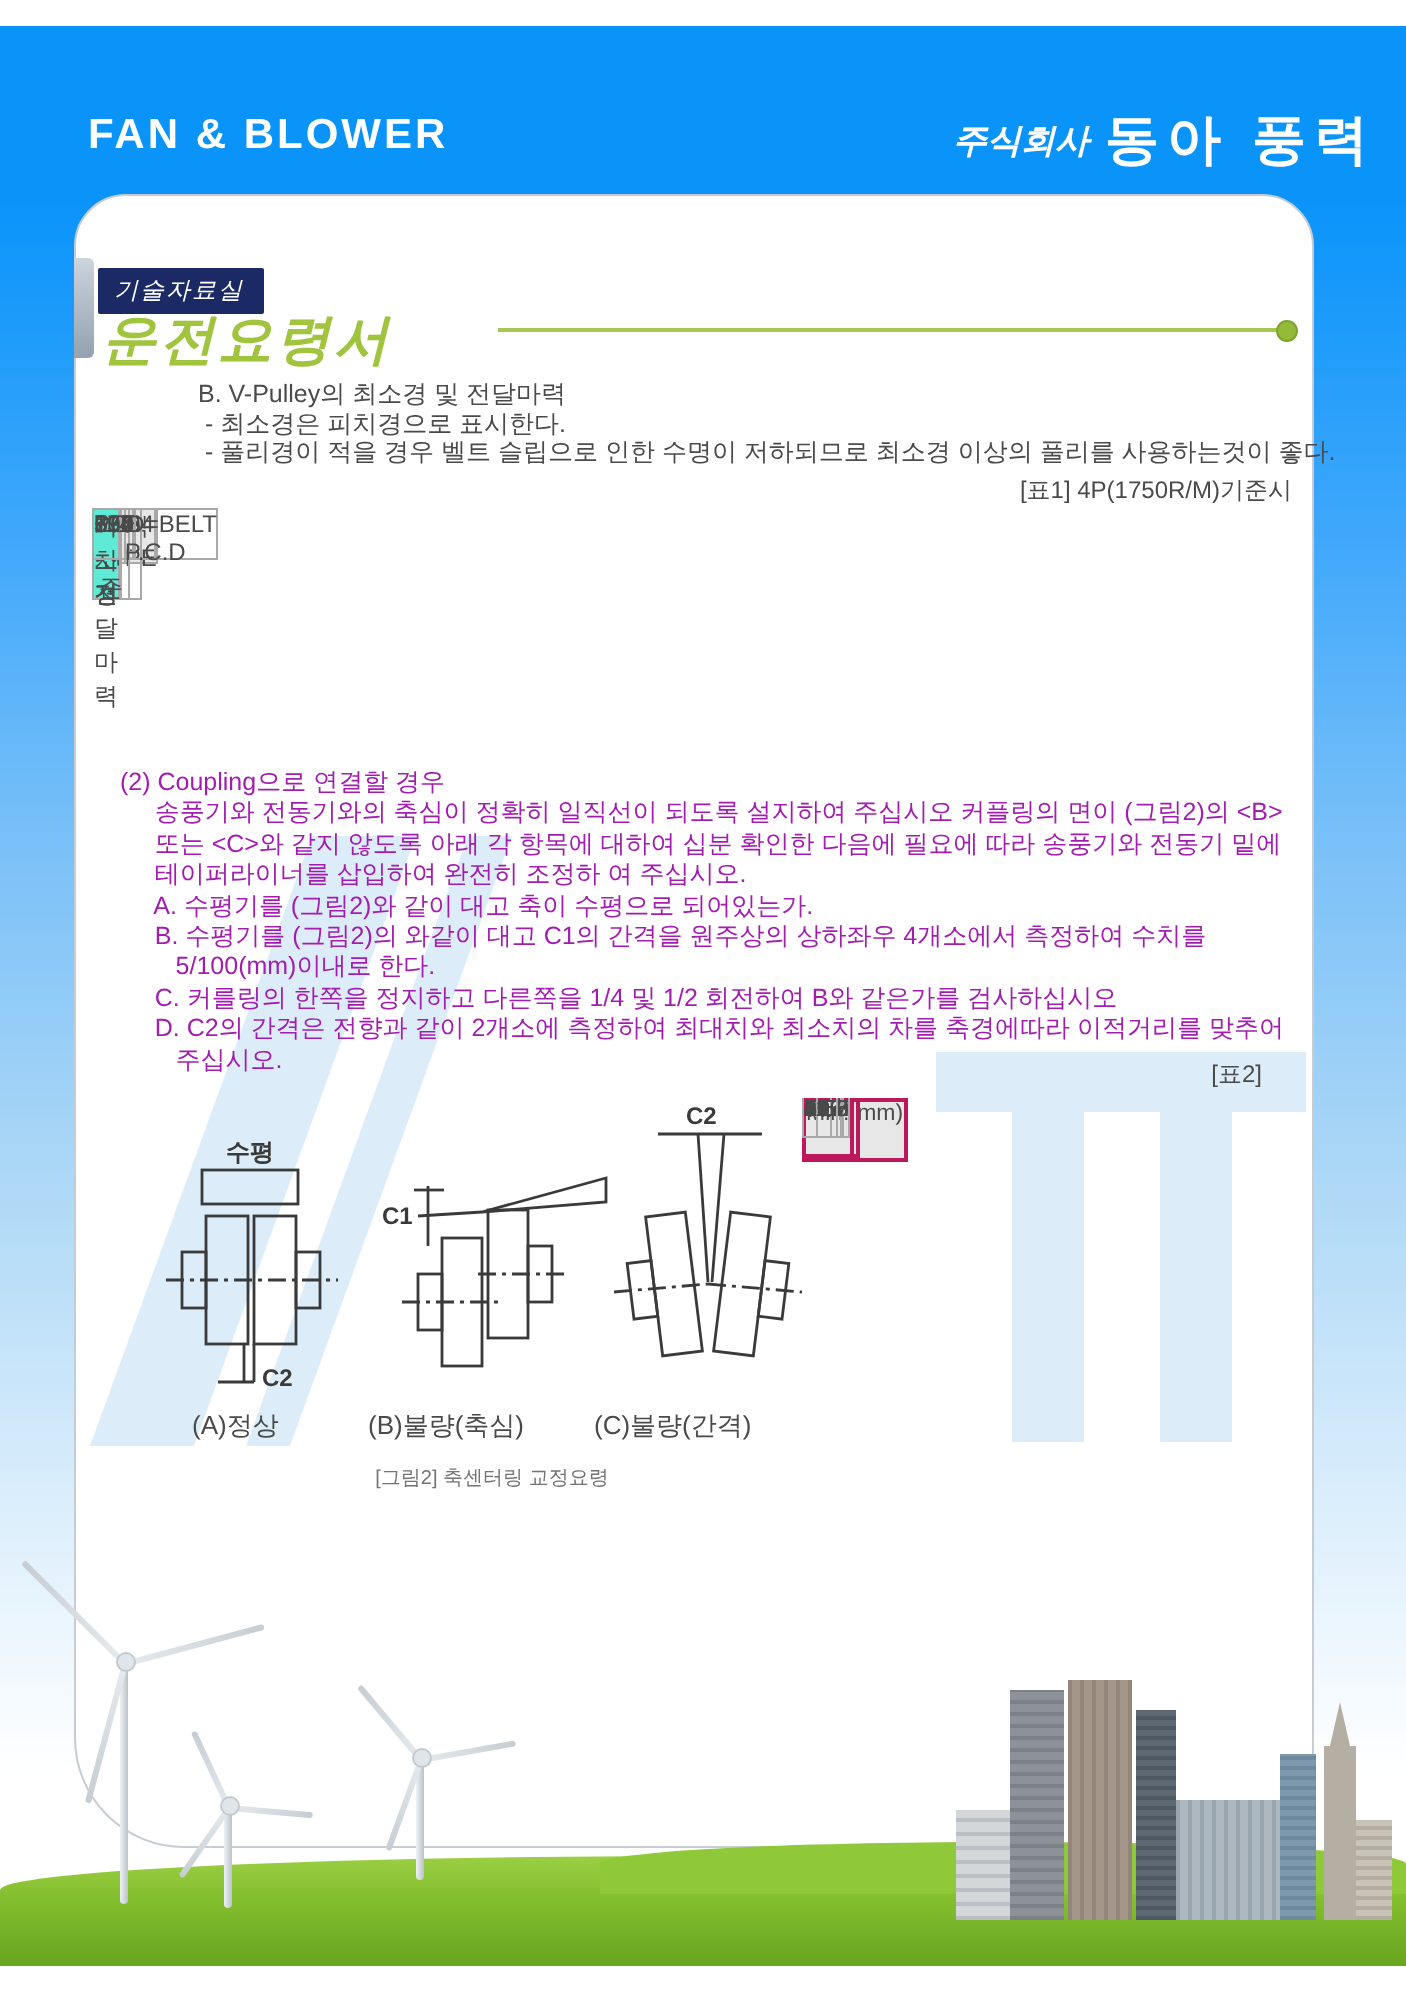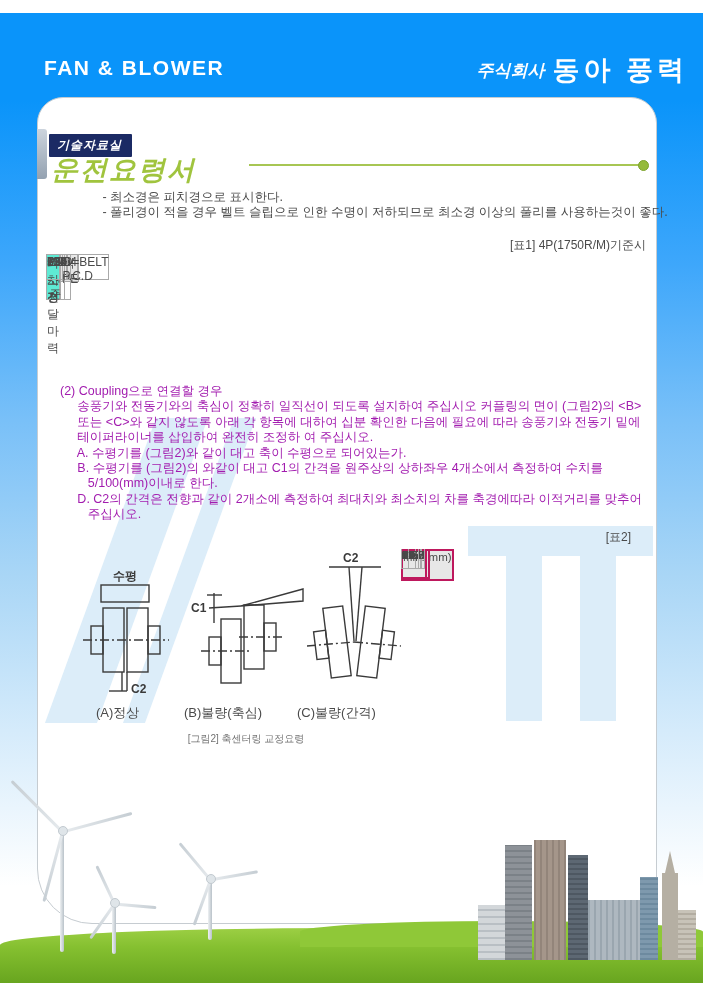--- a/index.html
+++ b/index.html
@@ -24,21 +24,21 @@
   
   .wm{background:#dcedf9;z-index:0;}
   .wm1{left:118px;top:320px;width:52px;height:305px;transform:skewX(-20deg);transform-origin:top left;}
   .wm2{left:196px;top:320px;width:22px;height:305px;transform:skewX(-20deg);transform-origin:top left;}
   .wm3{left:430px;top:428px;width:185px;height:30px;}
   .wm4{left:468px;top:458px;width:36px;height:165px;}
   .wm5{left:542px;top:458px;width:36px;height:165px;}
   
   .tab{left:-1px;top:31px;width:10px;height:50px;z-index:1;
        background:linear-gradient(180deg,#ccd4dd,#93a1b0);border-radius:0 3px 3px 0;}
-  .badge{left:11px;top:36px;background:#1b2a64;color:#ffffff;font-size:12px;font-weight:bold;
+  .badge{left:11px;top:36px;background:#1b2a64;color:#ffffff;font-size:12px;font-weight:normal;
          font-style:italic;padding:3px 10px 3px 8px;letter-spacing:1px;z-index:1;border-radius:1px;}
   .sec-title{left:13px;top:54px;color:#a0c43e;font-size:27px;font-weight:bold;font-style:italic;
              letter-spacing:2px;z-index:1;}
   .green-line{left:211px;top:66px;width:396px;height:2px;background:#a7c653;z-index:1;}
   .green-dot{left:600px;top:62px;width:9px;height:9px;border-radius:50%;background:#94ba3a;
              border:1px solid #7ca32c;z-index:1;}
   
   .pulley{left:61px;top:92px;z-index:1;color:#4a4a4a;font-size:12.5px;line-height:14.5px;width:560px;}
   .pulley div{position:static;white-space:pre;}
   .cap1{right:10px;top:139px;font-size:12px;color:#4a4a4a;z-index:1;}
@@ -124,20 +124,21 @@
     <div class="wm wm4"></div>
     <div class="wm wm5"></div>
 
     <div class="tab"></div>
     <div class="badge">기술자료실</div>
     <div class="sec-title">운전요령서</div>
     <div class="green-line"></div>
     <div class="green-dot"></div>
 
     <div class="pulley">
+      <div>B. V-Pulley의 최소경 및 전달마력</div>
       <div><div> - 최소경은 피치경으로 표시한다.</div><div> - 풀리경이 적을 경우 벨트 슬립으로 인한 수명이 저하되므로 최소경 이상의 풀리를 사용하는것이 좋다.</div></div>
     </div>
 
     <div class="cap1">[표1] 4P(1750R/M)기준시</div>
 
     <table class="t1">
       <colgroup>
         <col style="width:78px">
           <col style="width:58px">
           <col style="width:58px">
@@ -200,20 +201,21 @@
     </table>
 
     <div class="coupling">
         <div>(2) Coupling으로 연결할 경우</div>
         <div>     송풍기와 전동기와의 축심이 정확히 일직선이 되도록 설지하여 주십시오 커플링의 면이 (그림2)의 &lt;B&gt;</div>
         <div>     또는 &lt;C&gt;와 같지 않도록 아래 각 항목에 대하여 십분 확인한 다음에 필요에 따라 송풍기와 전동기 밑에</div>
         <div>     테이퍼라이너를 삽입하여 완전히 조정하 여 주십시오.</div>
         <div>     A. 수평기를 (그림2)와 같이 대고 축이 수평으로 되어있는가.</div>
         <div>     B. 수평기를 (그림2)의 와같이 대고 C1의 간격을 원주상의 상하좌우 4개소에서 측정하여 수치를</div>
         <div>        5/100(mm)이내로 한다.</div>
+        <div>     C. 커를링의 한쪽을 정지하고 다른쪽을 1/4 및 1/2 회전하여 B와 같은가를 검사하십시오</div>
         <div>     D. C2의 간격은 전향과 같이 2개소에 측정하여 최대치와 최소치의 차를 축경에따라 이적거리를 맞추어</div>
         <div>        주십시오.</div>
       </div>
 
     <div class="cap2">[표2]</div>
 
     <svg class="fig" width="330" height="170" viewBox="0 0 330 170">
       <g stroke="#3a3a3a" stroke-width="1.4" fill="none">
 
         <rect x="20" y="36" width="48" height="17"></rect>

